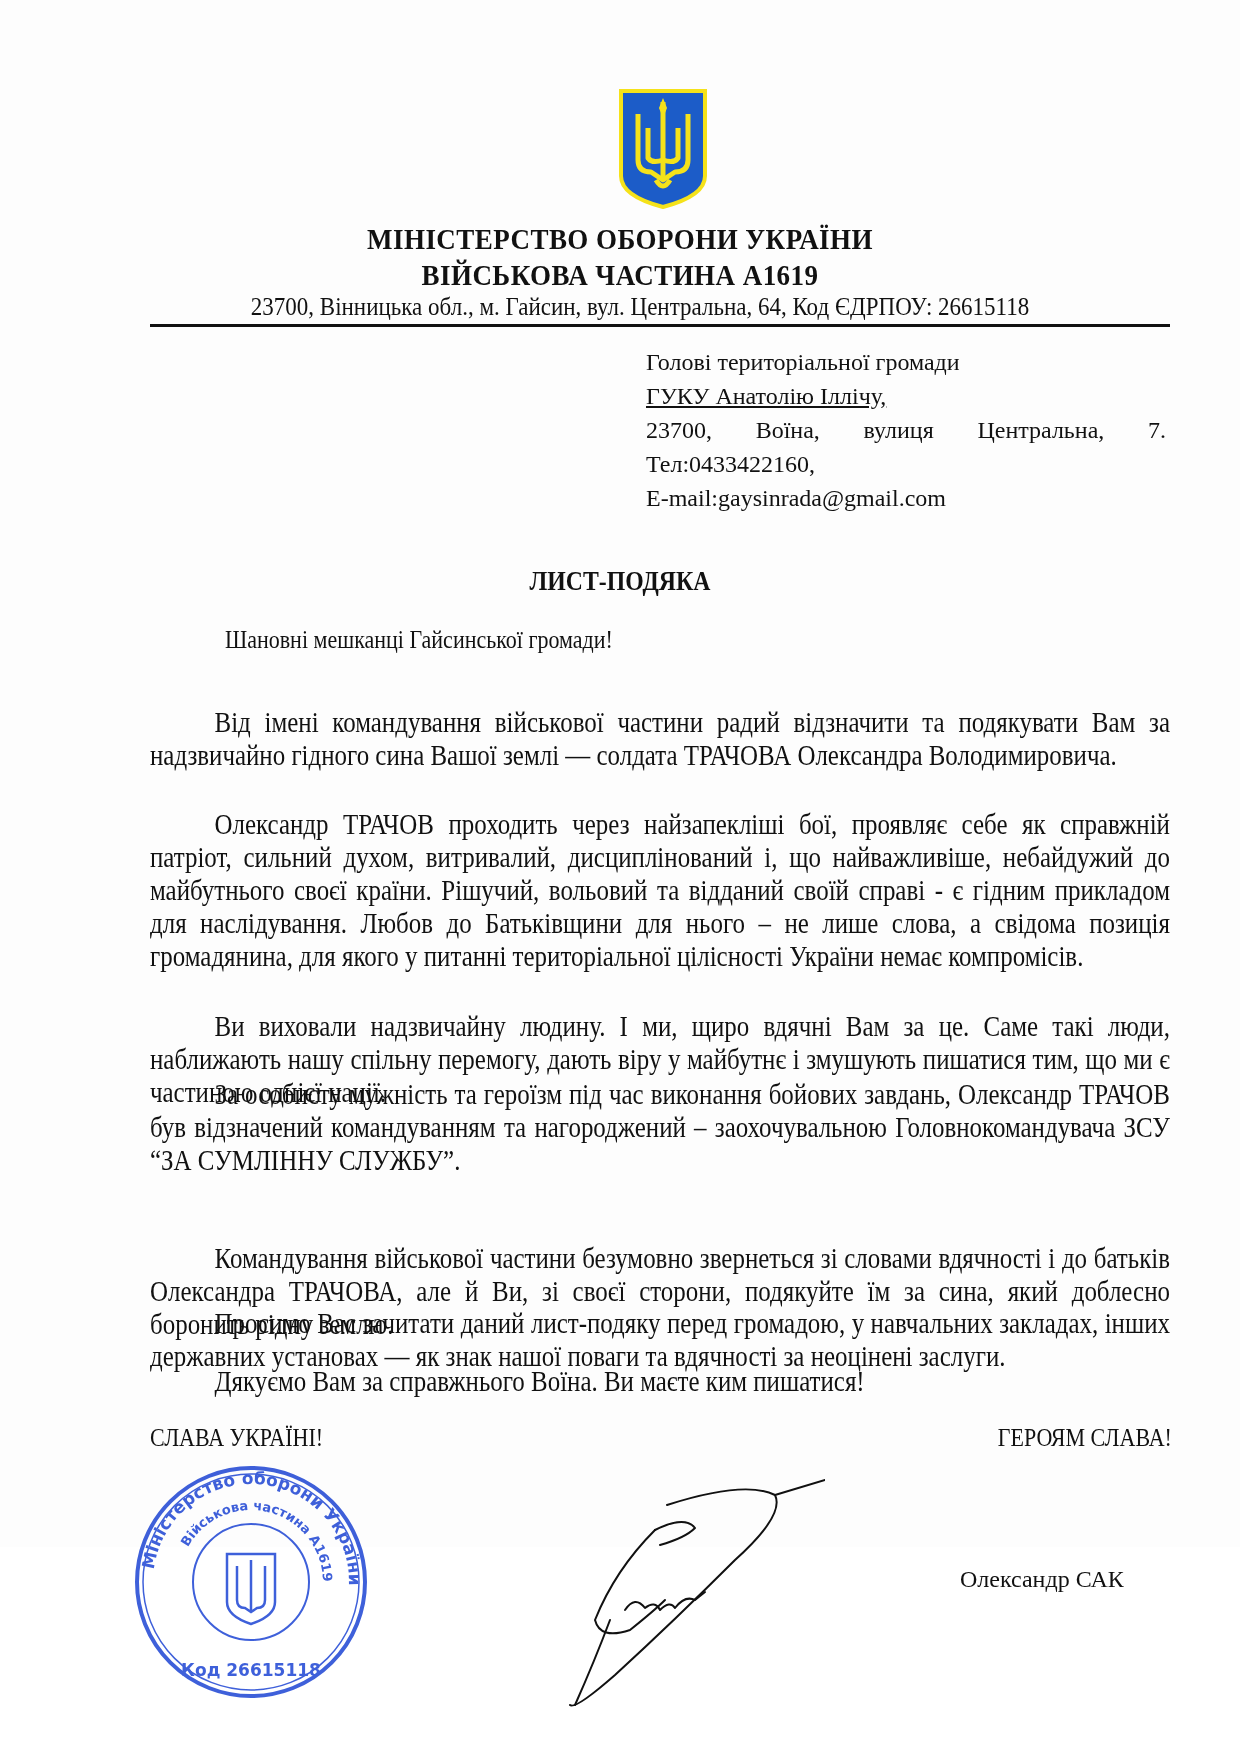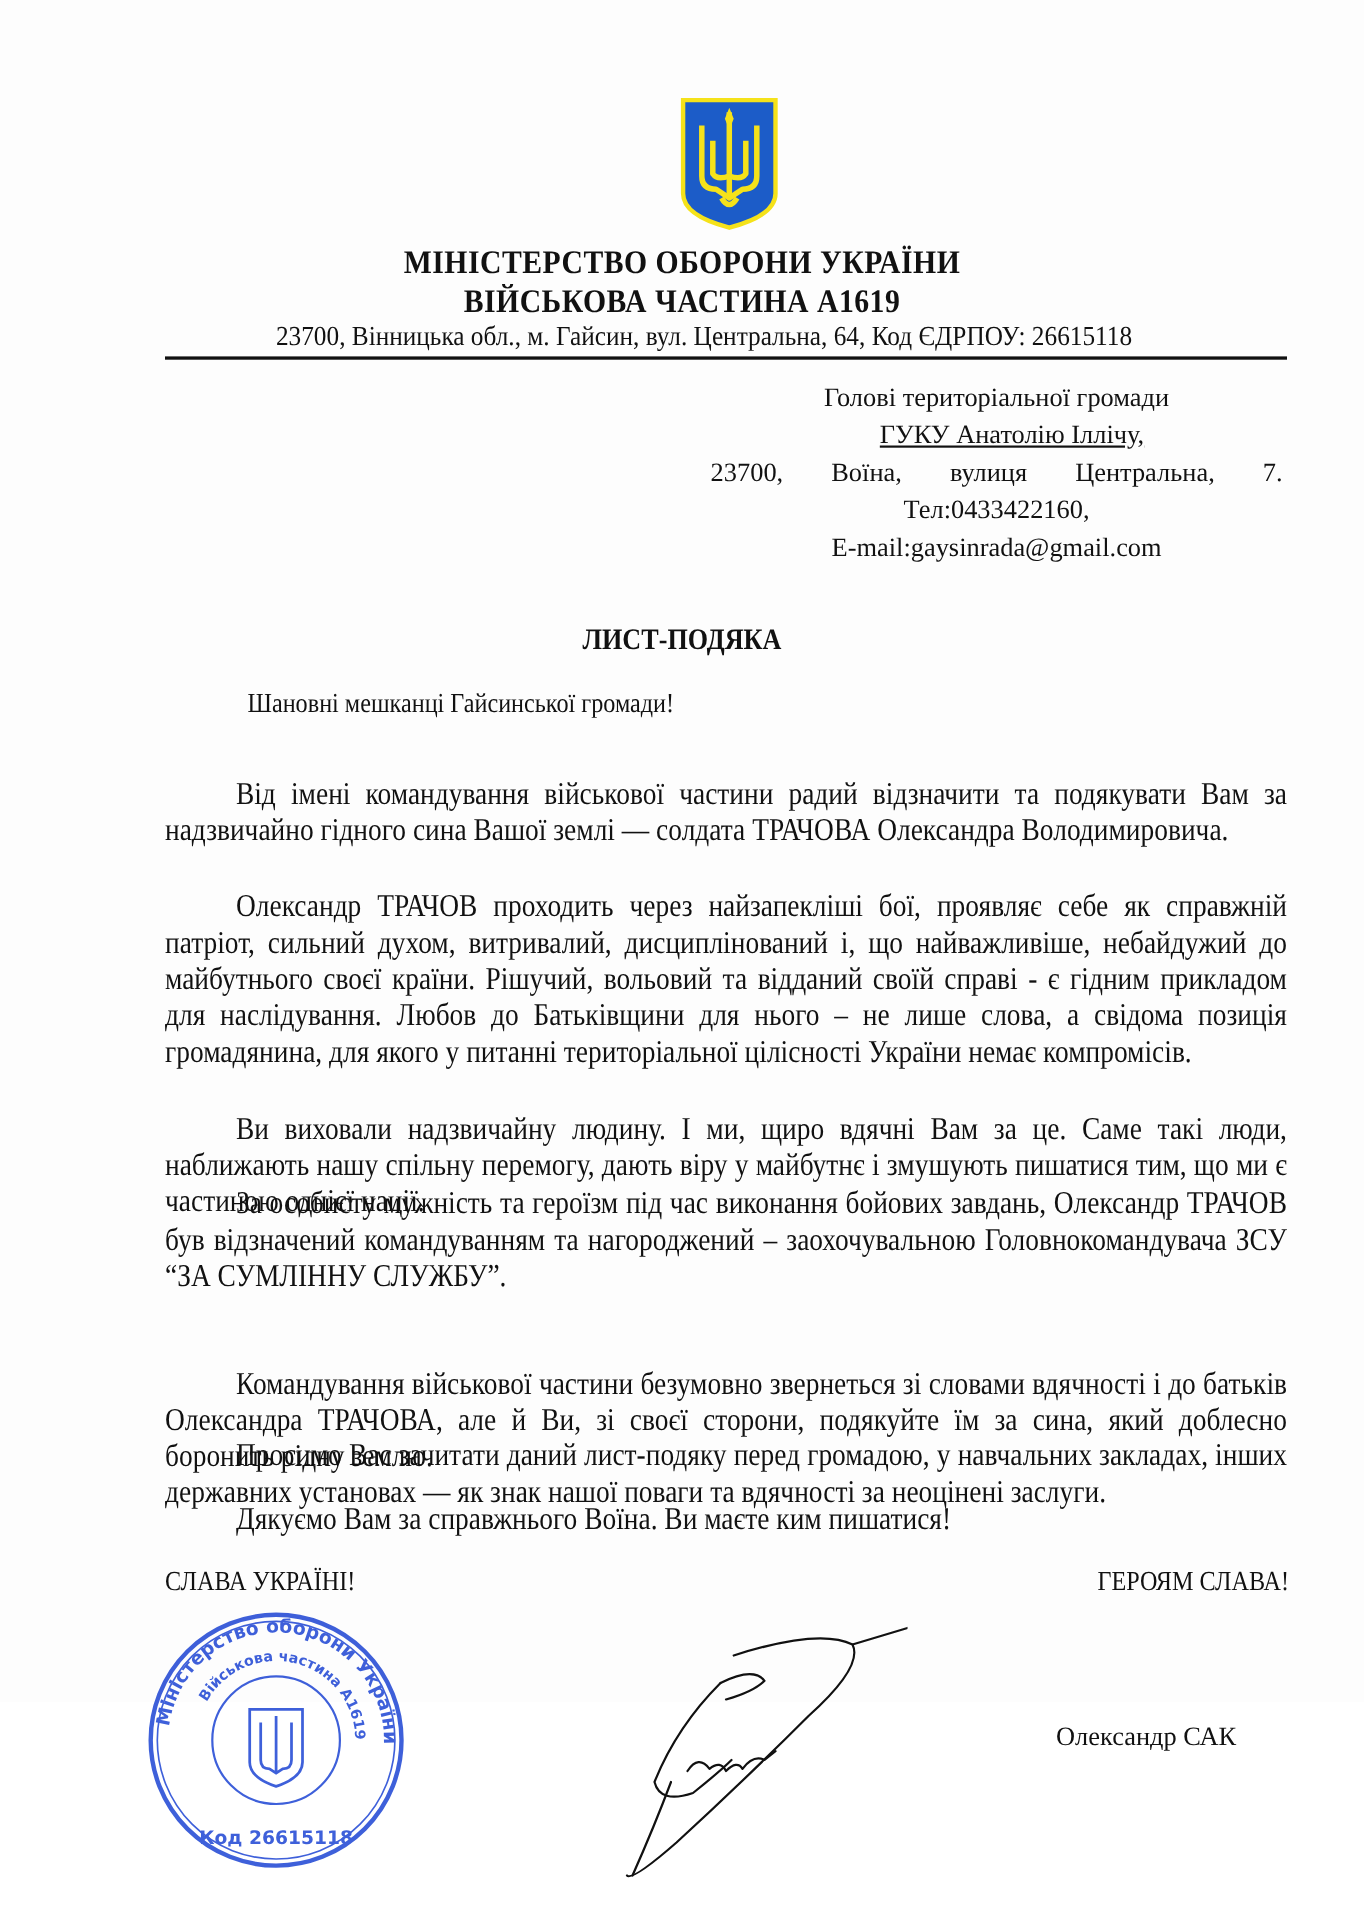--- a/index.html
+++ b/index.html
@@ -7,22 +7,22 @@
   .page { position: absolute; left: 0; top: 0; width: 1240px; height: 1547px; background: #fdfdfd; }
 
   .coat { position: absolute; left: 618px; top: 88px; width: 90px; height: 122px; }
   .hdr { position: absolute; left: 0; width: 1240px; text-align: center; font-family: "Liberation Serif", serif; font-weight: bold; font-size: 30px; letter-spacing: 0.5px; transform: scaleX(0.9); transform-origin: center; }
   .hdr1 { top: 222px; }
   .hdr2 { top: 258px; }
   .hdr-addr { position: absolute; top: 293px; left: 0; width: 1240px; text-align: center; font-size: 25px; transform: scaleX(0.92); transform-origin: 640px 0; padding-left: 40px; box-sizing: border-box; }
   .rule { position: absolute; left: 150px; top: 324px; width: 1020px; height: 3px; background: #111; }
 
   .recipient { position: absolute; left: 646px; top: 345px; width: 520px; font-size: 24px; line-height: 34px; }
-  .recipient .line { display: block; white-space: nowrap; text-align: center; }
-  .recipient .underline { text-decoration: underline; margin-left: 28px; }
+  .recipient .line { display: block; white-space: nowrap; }
+  .recipient .underline { text-decoration: underline; }
   .recipient .justify { display: flex; justify-content: space-between; }
 
   .title { position: absolute; top: 566px; left: 0; width: 1240px; text-align: center; font-weight: bold; font-size: 27px; transform: scaleX(0.88); }
   .greeting { position: absolute; top: 626px; left: 225px; font-size: 25px; transform: scaleX(0.88); transform-origin: left; white-space: nowrap; }
 
   .body { position: absolute; left: 150px; width: 1020px; font-size: 29px; line-height: 33px; }
   .para { text-indent: 75px; text-align: justify; margin: 0; }
 
   .p1 { top: 706px; }
   .p2 { top: 808px; }

